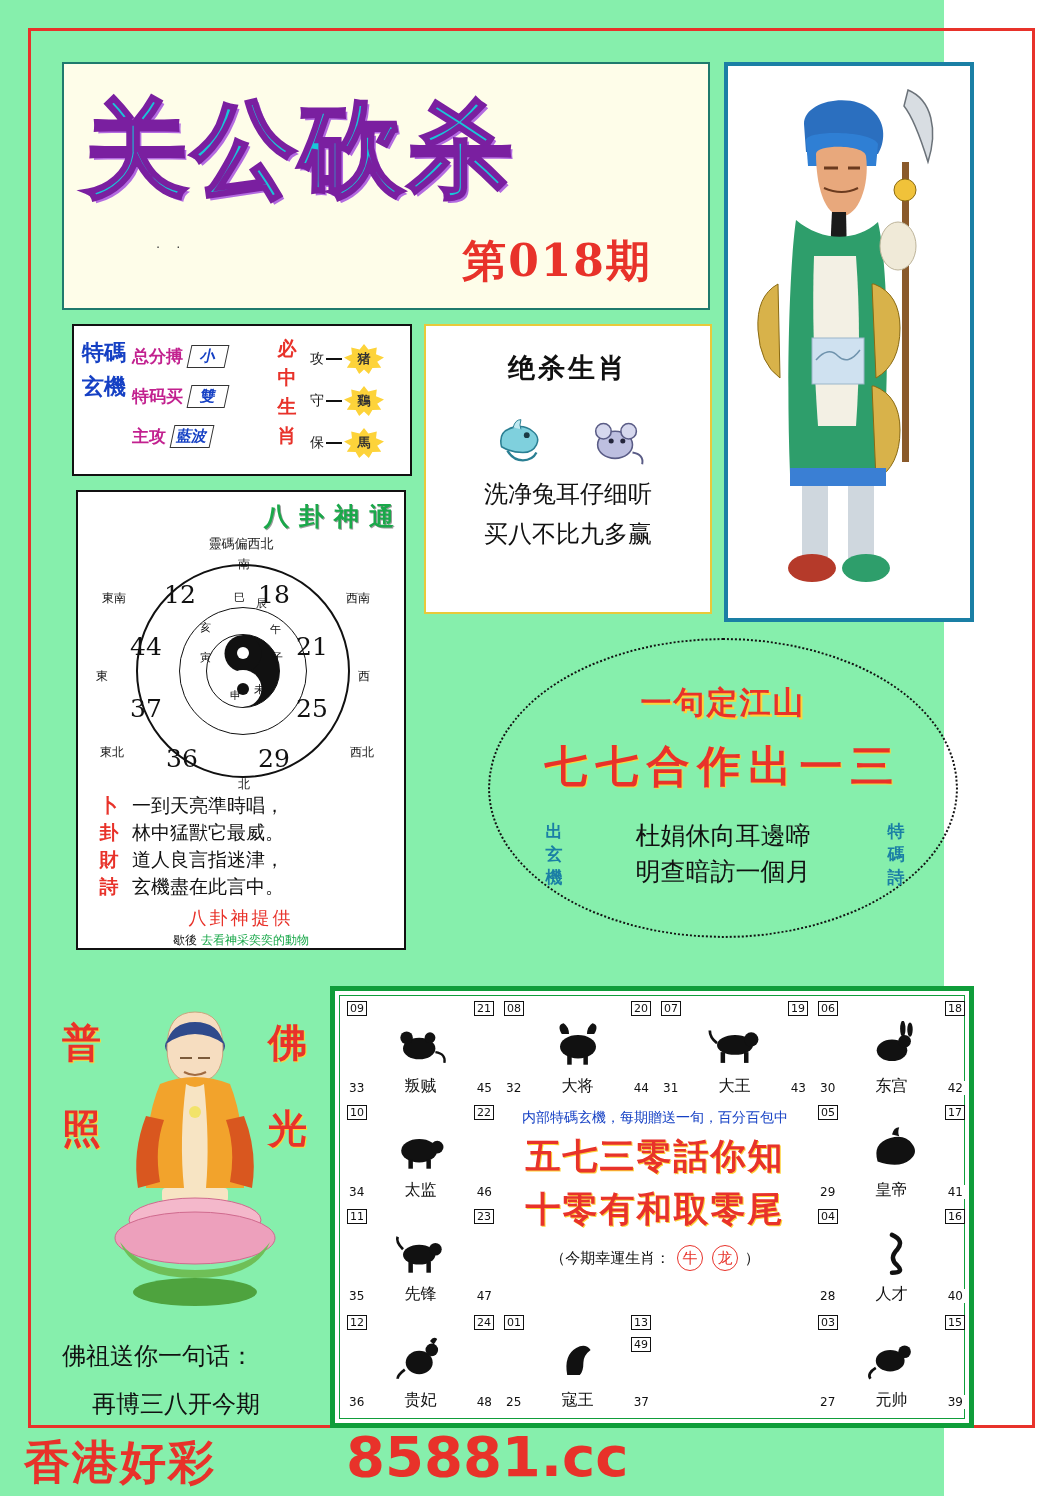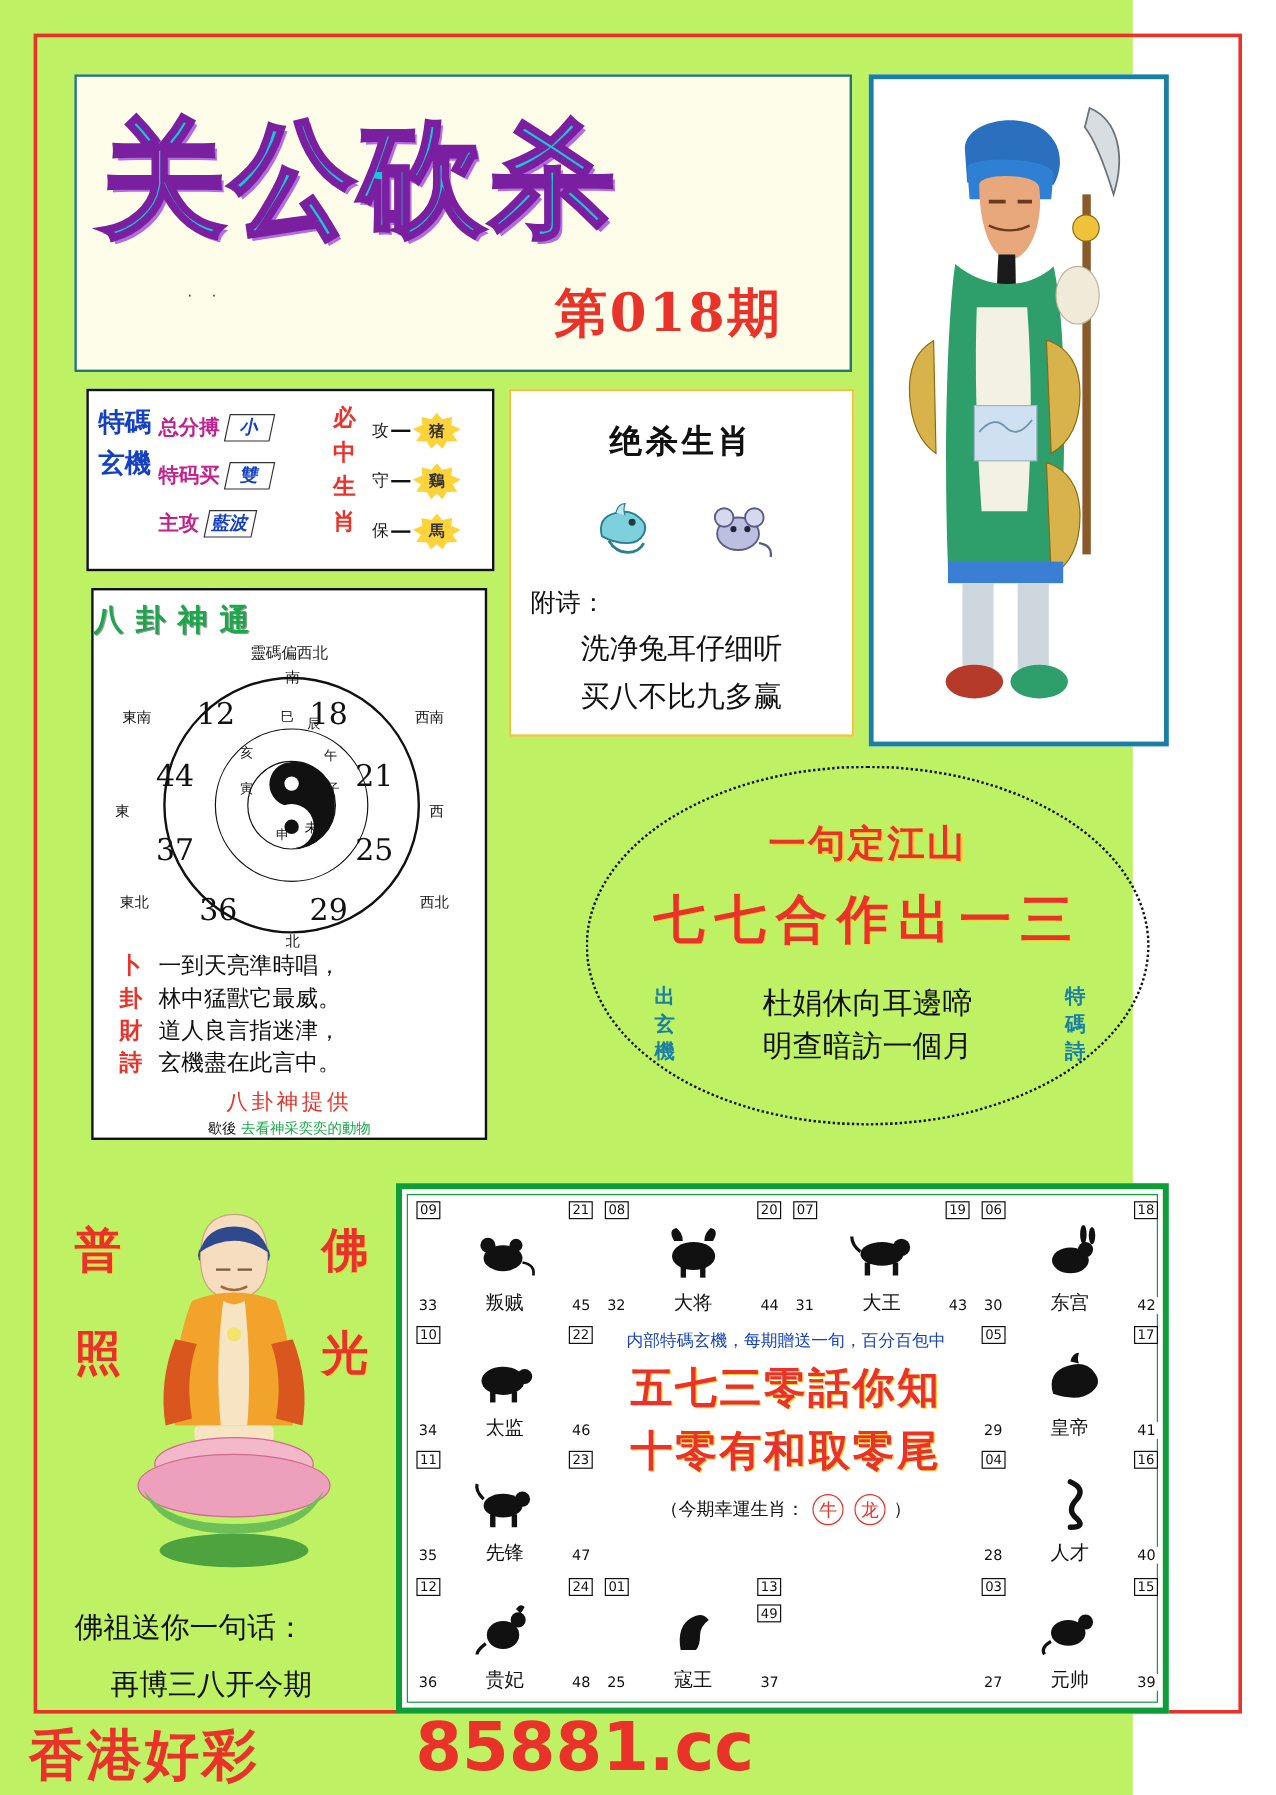--- a/index.html
+++ b/index.html
@@ -6,21 +6,21 @@
   html, body { margin:0; padding:0; }
   body {
     width:1063px; height:1496px;
     background:#ffffff;
     font-family:"DejaVu Sans","Liberation Sans",sans-serif;
     position:relative;
     overflow:hidden;
   }
   .page {
     position:absolute; left:0; top:0; width:944px; height:1496px;
-    background:#bef264;
+    background:#86efac;
   }
   .outer-border {
     position:absolute; left:28px; top:28px; width:1007px; height:1400px;
     border:3px solid #e8322a;
   }
 
   
   .title-box {
     position:absolute; left:62px; top:62px; width:648px; height:248px;
     border:2px solid #1f7a6d; background:#fefde9;
@@ -92,21 +92,21 @@
     border:0;
   }
   .star span{ position:relative; z-index:2; }
 
   
   .bagua-box {
     position:absolute; left:76px; top:490px; width:330px; height:460px;
     border:2px solid #111; background:#fff;
   }
   .bagua-title {
-    text-align:left; margin-top:8px;
+    text-align:right; margin-top:8px;
     font-size:25px; font-weight:bold; color:#1aa84a; letter-spacing:10px;
     text-shadow:1px 1px 0 #999;
   }
   .bagua-sub { text-align:center; font-size:13px; color:#222; margin-top:2px;}
   .bagua-circle {
     position:absolute; left:58px; top:72px; width:214px; height:214px;
     border:2px solid #111; border-radius:50%;
   }
   .bagua-ring {
     position:absolute; left:50%; top:50%; transform:translate(-50%,-50%);
@@ -343,21 +343,20 @@
       </svg>
       <svg class="zodiac-ic" viewBox="0 0 64 64">
         <ellipse cx="30" cy="38" rx="18" ry="14" fill="#bdbfe0" stroke="#5a5c86" stroke-width="1.6"></ellipse>
         <circle cx="18" cy="24" r="8" fill="#d6d8ee" stroke="#5a5c86" stroke-width="1.6"></circle>
         <circle cx="44" cy="24" r="8" fill="#d6d8ee" stroke="#5a5c86" stroke-width="1.6"></circle>
         <circle cx="26" cy="34" r="2.6" fill="#23243a"></circle>
         <circle cx="38" cy="34" r="2.6" fill="#23243a"></circle>
         <path d="M48 46 q12 2 10 12" fill="none" stroke="#5a5c86" stroke-width="2"></path>
       </svg>
     </div>
-    <div class="fushi">附诗：</div>
     <div class="fushi-line">洗净兔耳仔细听</div>
     <div class="fushi-line">买八不比九多赢</div>
   </div>
 
   <div class="bagua-box">
     <div class="bagua-title">八卦神通</div>
     <div class="bagua-sub">靈碼偏西北</div>
 
     <div class="bg-dir" style="left:160px; top:64px;">南</div>
     <div class="bg-dir" style="left:24px; top:98px;">東南</div>

